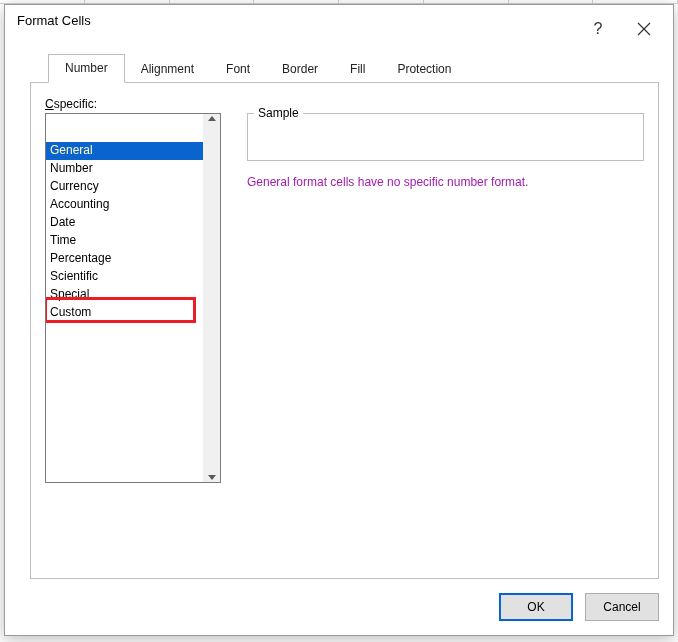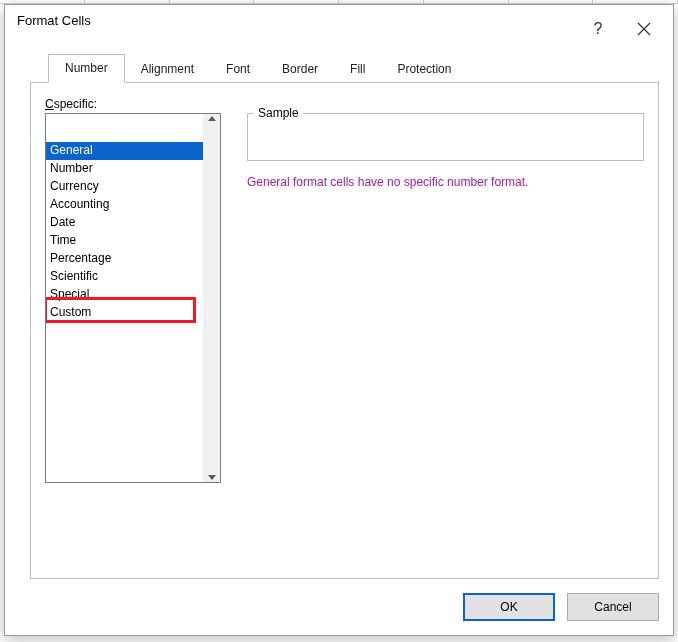--- a/index.html
+++ b/index.html
@@ -144,21 +144,21 @@
     background:#fff; padding:0 4px;
     font-size:12px;
   }
   .desc-text { font-size:12px; color:#a21caf; }
 
   .button-row {
     display:flex; justify-content:flex-end; gap:12px;
     padding: 14px 0 0 0;
   }
   .btn {
-    width: 92px; height: 28px;
+    width: 74px; height: 28px;
     border:1px solid #acacac;
     background:#e1e1e1;
     font-size:12px;
     display:flex; align-items:center; justify-content:center;
   }
   .btn.primary {
     border:2px solid #0a64ce;
     background:#e1e1e1;
   }
 </style>

